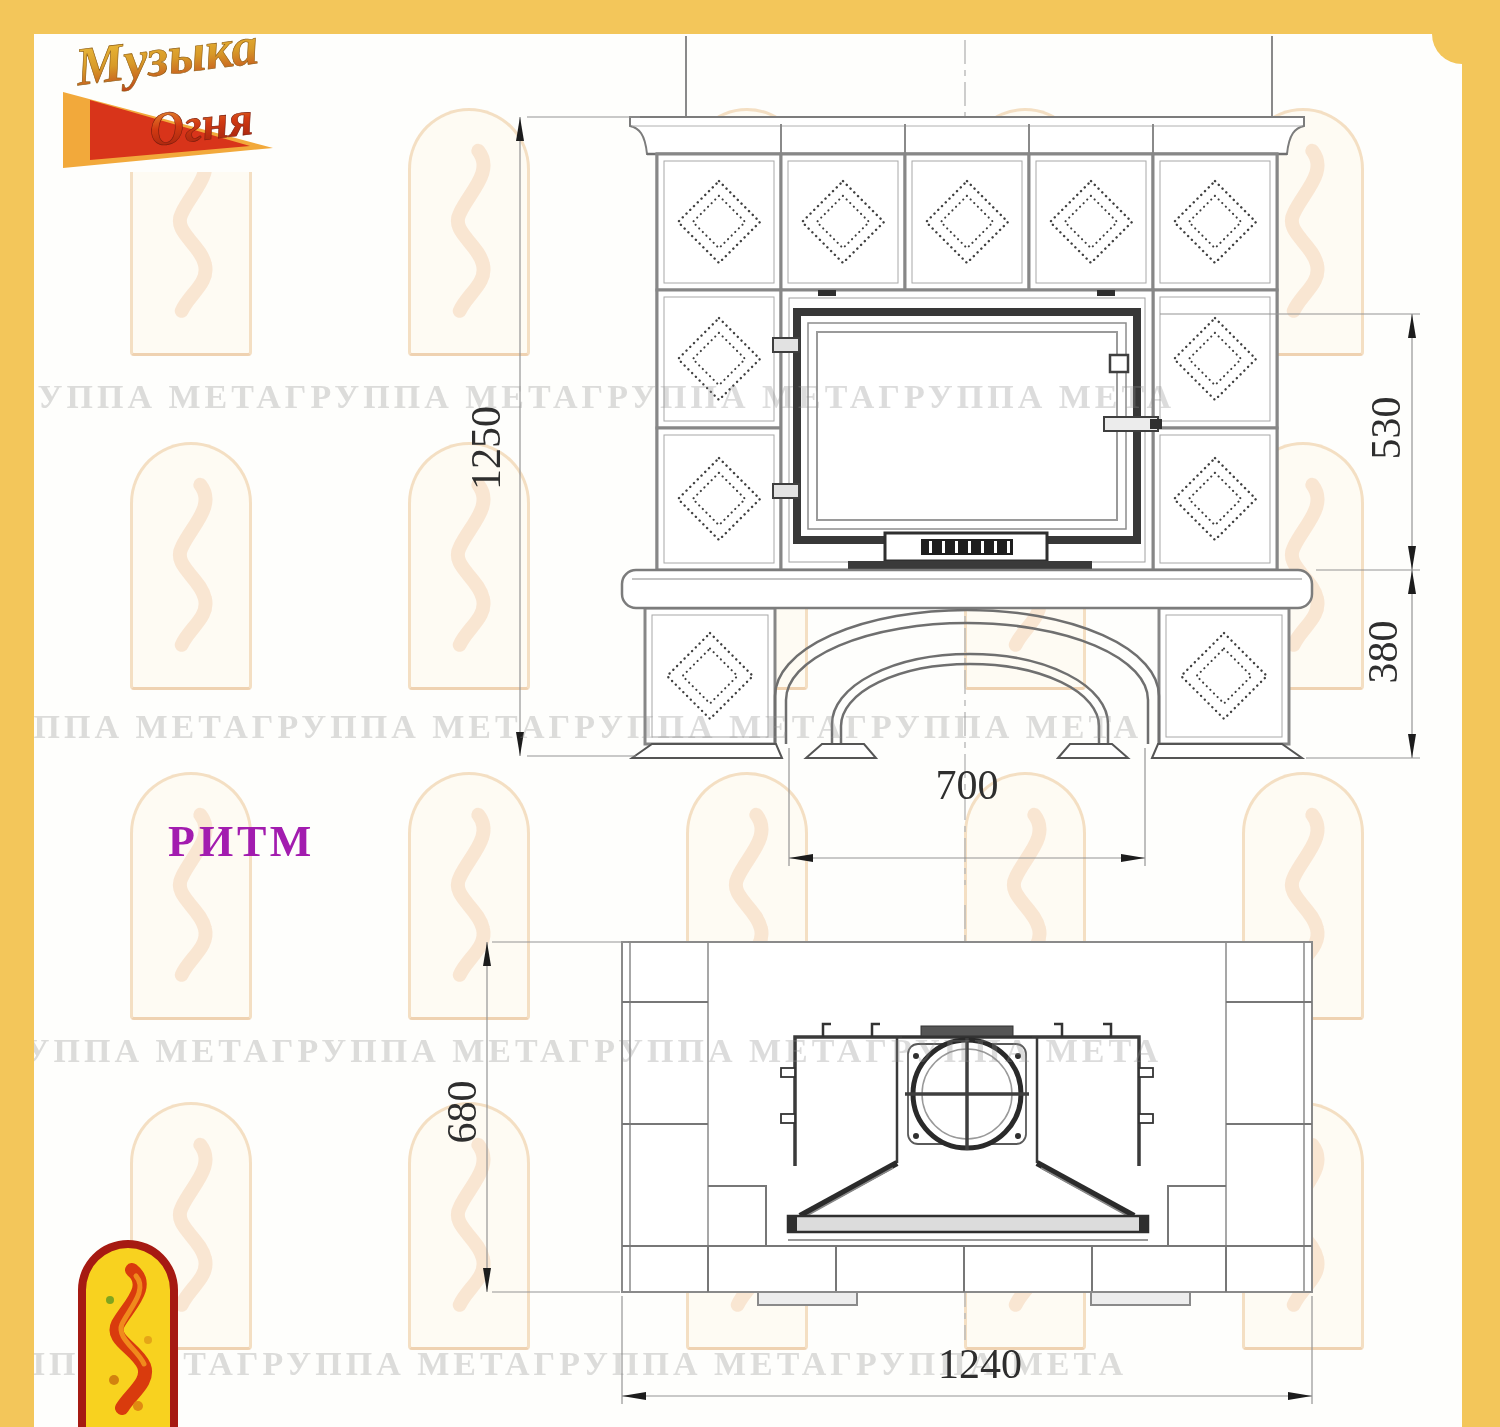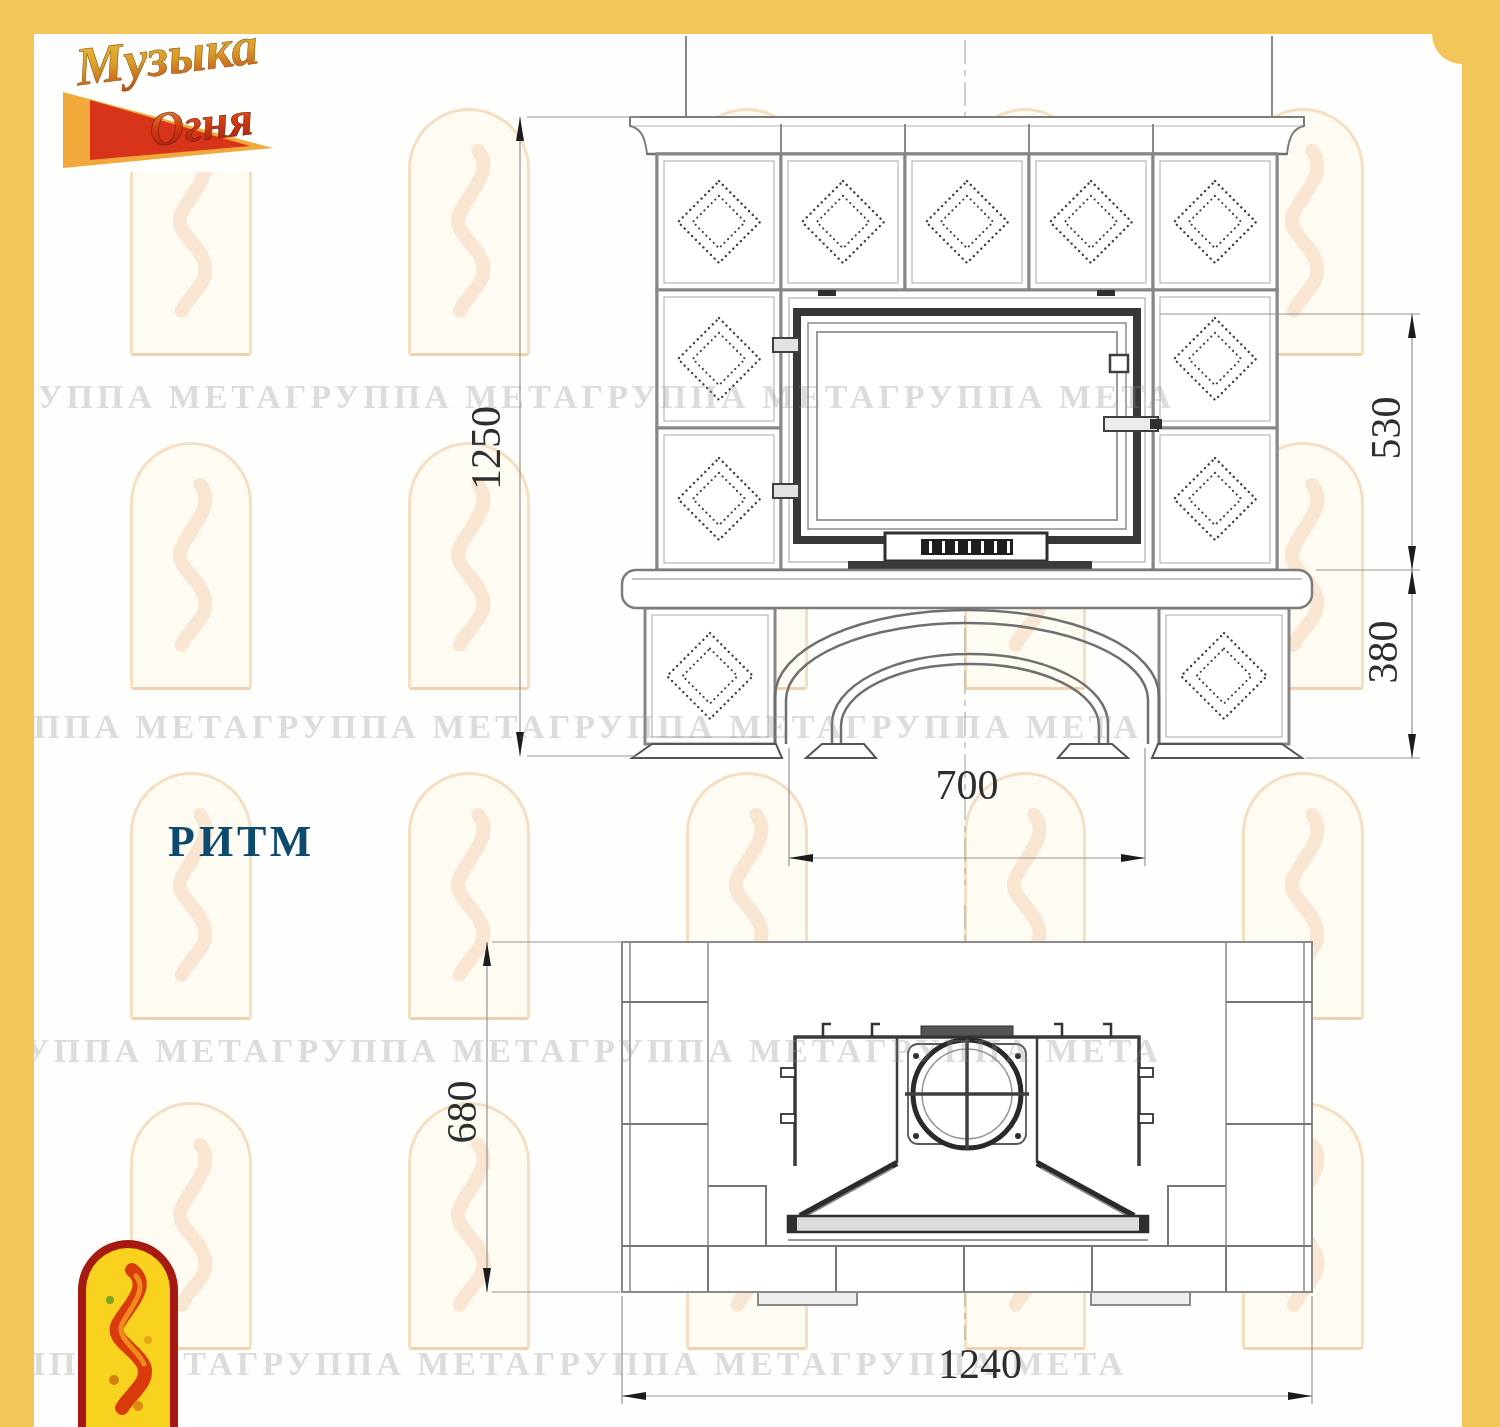--- a/index.html
+++ b/index.html
@@ -36,21 +36,21 @@
   .drawing-svg{position:absolute;left:0;top:0;z-index:5;}
 
   
   .dim-label{
     position:absolute;font-size:42px;color:#2e2e2e;z-index:14;
     transform:translate(-50%,-50%);white-space:nowrap;
   }
   .dim-label.vert{transform:translate(-50%,-50%) rotate(-90deg);}
   .model-label{
     position:absolute;left:168px;top:816px;font-size:44px;font-weight:bold;
-    letter-spacing:4px;color:#0c4a6e;z-index:14;
+    letter-spacing:4px;color:#a21caf;z-index:14;
   }
 
   
   .logo-top{position:absolute;left:35px;top:0;width:268px;height:172px;background:#fefefc;z-index:20;}
   
   .logo-bottom{position:absolute;left:78px;top:1240px;width:100px;height:200px;z-index:20;}
   .logo-bottom .arch{
     position:absolute;left:0;top:0;width:100px;height:200px;box-sizing:border-box;
     background:#F8D21F;border:8px solid #A61A12;border-radius:50px 50px 6px 6px;
     overflow:hidden;

